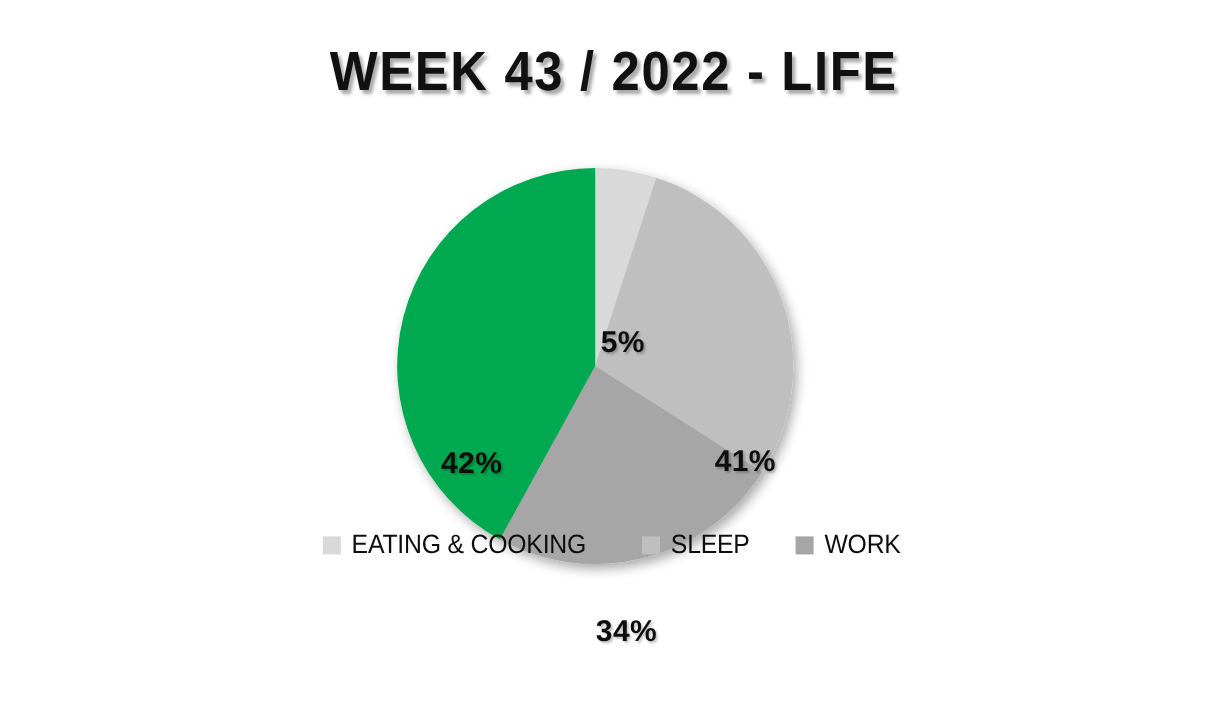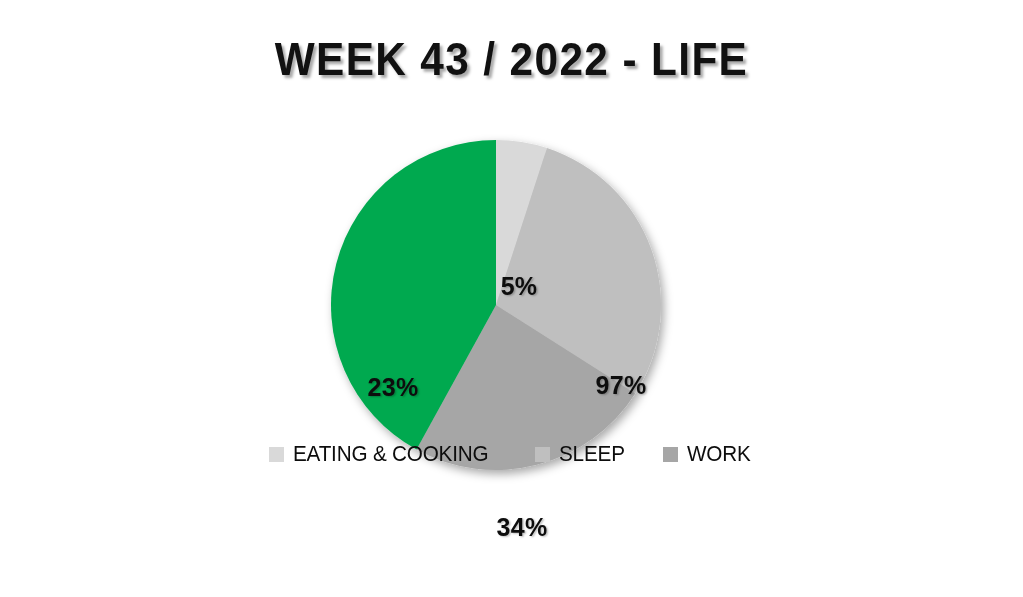--- a/index.html
+++ b/index.html
@@ -140,23 +140,23 @@
               <path d="M 165 165 L 165.00 0.00 A 165 165 0 0 1 215.99 8.08 Z" fill="#d9d9d9"></path>
               <path d="M 165 165 L 215.99 8.08 A 165 165 0 0 1 304.31 253.41 Z" fill="#bfbfbf"></path>
               <path d="M 165 165 L 304.31 253.41 A 165 165 0 0 1 85.51 309.59 Z" fill="#a6a6a6"></path>
               <path d="M 165 165 L 85.51 309.59 A 165 165 0 0 1 165.00 0.00 Z" fill="#00a94f"></path>
             </g>
         </g>
       </svg>
     </div>
 
     <div class="slice-label lbl-0">5%</div>
-    <div class="slice-label lbl-1">97%</div>
+    <div class="slice-label lbl-1">41%</div>
     <div class="slice-label lbl-2">34%</div>
-    <div class="slice-label lbl-3">23%</div>
+    <div class="slice-label lbl-3">42%</div>
 
   </div>
 
   <div class="legend" id="legend">
       <div class="legend-item">
         <span class="legend-swatch" style="background: rgb(217, 217, 217);"></span>
         <span class="legend-label">EATING &amp; COOKING</span>
       </div>
       <div class="legend-item">
         <span class="legend-swatch" style="background: rgb(191, 191, 191);"></span>

